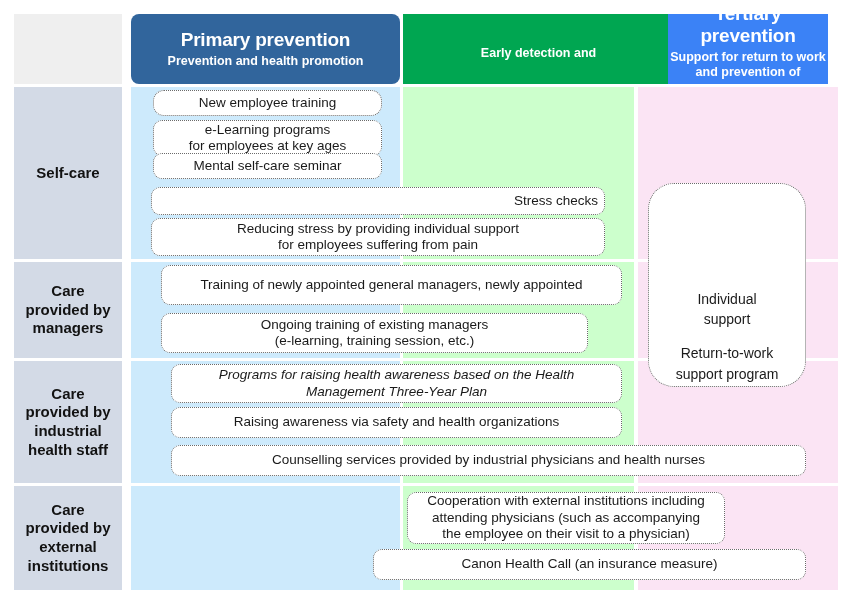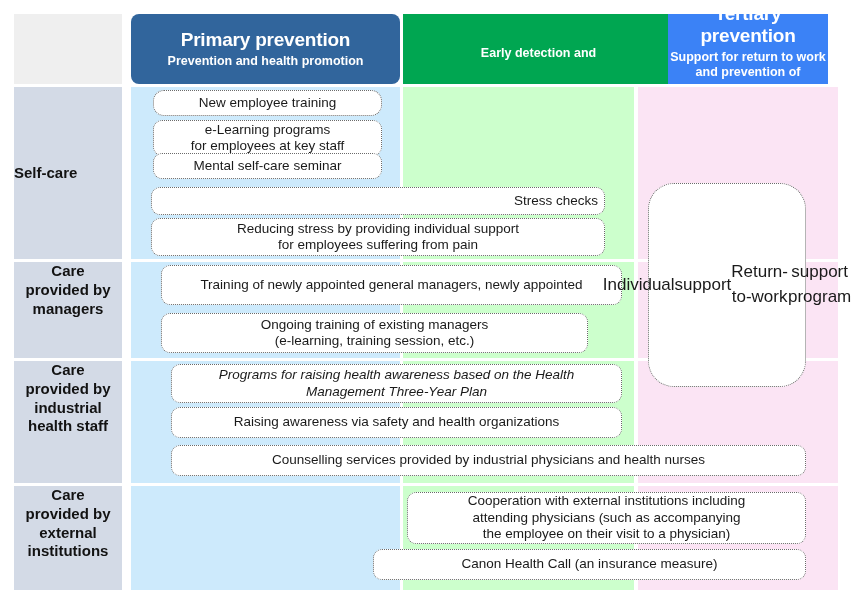--- a/index.html
+++ b/index.html
@@ -17,35 +17,35 @@
        color:#ffffff;text-align:center;line-height:1.15;}
   .hdr .h-title{font-size:19px;font-weight:bold;letter-spacing:-0.2px;}
   .hdr .h-sub{font-size:12.5px;font-weight:bold;margin-top:3px;line-height:1.2;}
   #hdr-blank{position:absolute;left:14px;top:14px;width:108px;height:70px;background:#efefef;}
   #hdr-primary{left:131px;width:269px;background:#31659c;border-radius:8px;}
   #hdr-secondary{left:403px;width:271px;background:#00a651;gap:47px;}
   #hdr-tertiary{left:638px;width:160px;background:#3b82f6;margin-left:30px;}
 
   
   .rowlabel{position:absolute;left:14px;width:108px;background:#d3dae6;
-            display:flex;align-items:center;text-align:center;
+            display:flex;align-items:center;justify-content:center;text-align:center;
             font-size:15px;font-weight:bold;line-height:1.25;color:#121212;box-sizing:border-box;}
 
   
   .band{position:absolute;box-sizing:border-box;}
   .band.blue{background:#cdeafc;}
   .band.green{background:#ccffcc;}
   .band.pink{background:#fbe4f4;}
 
   
   .item{position:absolute;box-sizing:border-box;background:#ffffff;
         border:1.6px dotted #6a6a6a;border-radius:9px;
         display:flex;align-items:center;justify-content:center;text-align:center;
         font-size:13.5px;line-height:1.22;color:#1a1a1a;padding:2px 6px;}
-  .item.big{font-size:17px;line-height:1.45;border-radius:26px;flex-direction:row;}
+  .item.big{font-size:14px;line-height:1.45;border-radius:26px;flex-direction:column;justify-content:flex-end;}
   .item .ln{display:block;}
   .spacer{height:14px;}
 </style>
 </head>
 <body>
 
 <div id="matrix">
 
   <div id="hdr-blank"></div>
 
@@ -72,21 +72,21 @@
   <div class="band blue" style="left:131px;top:87px;width:269px;height:172px;"></div>
   <div class="band green" style="left:403px;top:87px;width:231px;height:172px;"></div>
   <div class="band pink" style="left:638px;top:87px;width:200px;height:172px;"></div>
 
   <div class="item" style="left:153px;top:90px;width:229px;height:26px;border-radius:11px;">
     <span class="ln">New employee training</span>
   </div>
 
   <div class="item" style="left:153px;top:120px;width:229px;height:36px;flex-direction:column;">
     <span class="ln">e-Learning programs</span>
-    <span class="ln">for employees at key staff</span>
+    <span class="ln">for employees at key ages</span>
   </div>
 
   <div class="item" style="left:153px;top:153px;width:229px;height:26px;">
     <span class="ln">Mental self-care seminar</span>
   </div>
 
   <div class="item" style="left:151px;top:187px;width:454px;height:28px;justify-content:flex-end;">
     <span class="ln">Stress checks</span>
   </div>
 
@@ -139,21 +139,21 @@
   <div class="rowlabel" style="top:486px;height:104px;flex-direction:column;">
     <span>Care</span>
     <span>provided by</span>
     <span>external</span>
     <span>institutions</span>
   </div>
   <div class="band blue" style="left:131px;top:486px;width:269px;height:104px;"></div>
   <div class="band green" style="left:403px;top:486px;width:231px;height:104px;"></div>
   <div class="band pink" style="left:638px;top:486px;width:200px;height:104px;"></div>
 
-  <div class="item" style="left:407px;top:492px;width:399px;height:52px;flex-direction:column;">
+  <div class="item" style="left:407px;top:492px;width:318px;height:52px;flex-direction:column;">
     <span class="ln">Cooperation with external institutions including</span>
     <span class="ln">attending physicians (such as accompanying</span>
     <span class="ln">the employee on their visit to a physician)</span>
   </div>
 
   <div class="item" style="left:373px;top:549px;width:433px;height:31px;">
     <span class="ln">Canon Health Call (an insurance measure)</span>
   </div>
 
   <div class="item big" style="left:648px;top:183px;width:158px;height:204px;">

